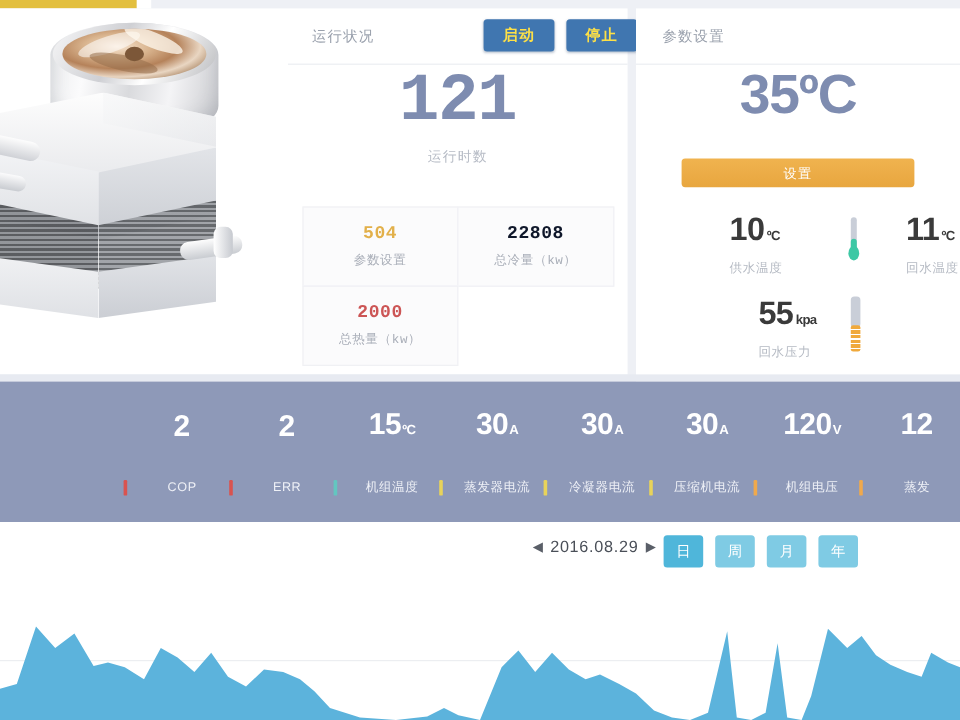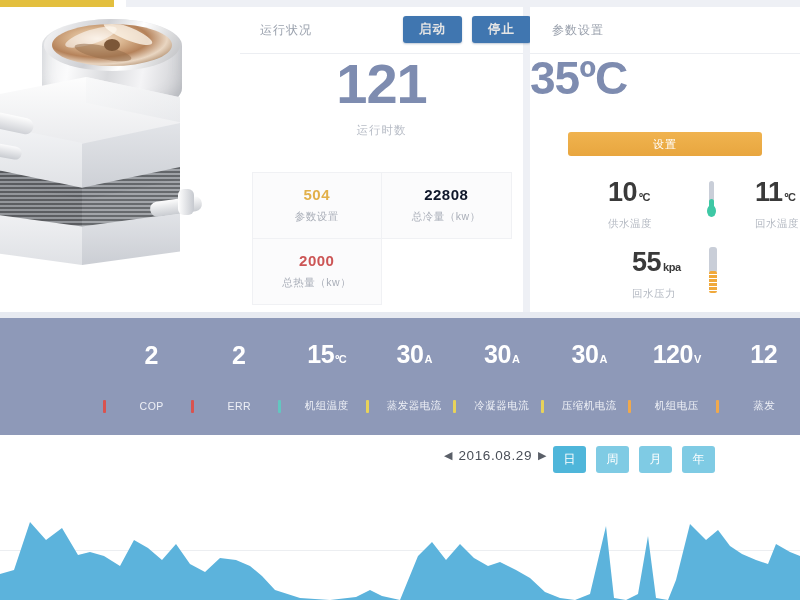--- a/index.html
+++ b/index.html
@@ -58,45 +58,45 @@
   .pipe-l{position:absolute;left:-14px;top:96px;width:66px;height:16px;border-radius:8px;
     background:linear-gradient(180deg,#fdfdfd,#cfd1d6);transform:rotate(12deg);}
   .pipe-l2{position:absolute;left:-14px;top:126px;width:54px;height:13px;border-radius:7px;
     background:linear-gradient(180deg,#fbfbfc,#c9ccd1);transform:rotate(10deg);}
   .pipe-r{position:absolute;left:168px;top:182px;width:52px;height:15px;border-radius:7px;
     background:linear-gradient(180deg,#fdfdfd,#c9ccd1);transform:rotate(-8deg);}
   .pipe-r2{position:absolute;left:196px;top:172px;width:16px;height:26px;border-radius:6px;
     background:linear-gradient(90deg,#ffffff,#c6c9cf);}
 
   
-  .status-pane{position:absolute;left:240px;top:7px;width:283px;height:305px;background:#ffffff;}
+  .status-pane{position:absolute;left:240px;top:7px;width:283px;height:305px;background:#ffffff;font-family:Liberation Mono, monospace;}
   .pane-head{position:relative;height:46px;border-bottom:1px solid #eceef2;}
   .pane-title{position:absolute;left:20px;top:15px;font-size:12px;color:#9aa1ad;letter-spacing:1px;}
   .btn-start,.btn-stop{position:absolute;top:9px;width:59px;height:27px;border-radius:3px;
-    background:#4076b0;color:#e5e5e5;font-size:12.5px;font-weight:bold;letter-spacing:1px;
+    background:#4076b0;color:#fde047;font-size:12.5px;font-weight:bold;letter-spacing:1px;
     display:flex;align-items:center;justify-content:center;box-shadow:0 1px 2px rgba(40,70,110,.3);}
   .btn-start{left:163px;}
   .btn-stop{left:232px;}
 
   .big-value{position:absolute;left:0;top:46px;width:283px;text-align:center;}
   .big-num{font-size:56px;font-weight:bold;color:#7e8cb0;line-height:62px;letter-spacing:-1px;}
   .big-cap{font-size:11.5px;color:#b7bcc6;margin-top:8px;letter-spacing:1px;}
 
   .stat-grid{position:absolute;left:12px;top:165px;width:259px;height:132px;
     display:grid;grid-template-columns:1fr 1fr;grid-template-rows:1fr 1fr;}
   .stat-cell{position:relative;display:flex;flex-direction:column;align-items:center;justify-content:center;
     background:#fbfbfc;border:1px solid #f0f1f4;margin:-0.5px;}
   .stat-num{font-size:15px;font-weight:bold;letter-spacing:.5px;}
   .stat-cap{font-size:10.5px;color:#a9aeb8;margin-top:7px;letter-spacing:.5px;}
 
   
   .param-pane{position:absolute;left:530px;top:7px;width:270px;height:361px;background:#ffffff;}
   .pp-head{position:relative;height:46px;border-bottom:1px solid #eceef2;}
   .pp-title{position:absolute;left:22px;top:15px;font-size:12px;color:#9aa1ad;letter-spacing:1px;}
-  .pp-big{position:absolute;left:0;top:44px;width:270px;text-align:left;
+  .pp-big{position:absolute;left:0;top:44px;width:270px;text-align:center;
     font-size:46px;font-weight:bold;color:#7e8cb0;letter-spacing:-1px;}
   .btn-set{position:absolute;left:38px;top:125px;width:194px;height:24px;border-radius:3px;
     background:linear-gradient(180deg,#f0b34f,#e8a63f);color:#fff;font-size:11px;
     display:flex;align-items:center;justify-content:center;letter-spacing:1px;}
   .pp-grid{position:absolute;left:0;top:162px;width:270px;height:140px;padding-left:48px;}
   .pp-row{position:relative;height:70px;display:flex;}
   .pp-item{flex:1;position:relative;display:flex;flex-direction:column;justify-content:center;}
   .pp-item.left{align-items:flex-start;padding-left:30px;}
   .pp-item.right{align-items:flex-start;padding-left:54px;}
   .pp-val{font-size:27px;font-weight:bold;color:#3a3a3a;line-height:28px;letter-spacing:-.5px;}

